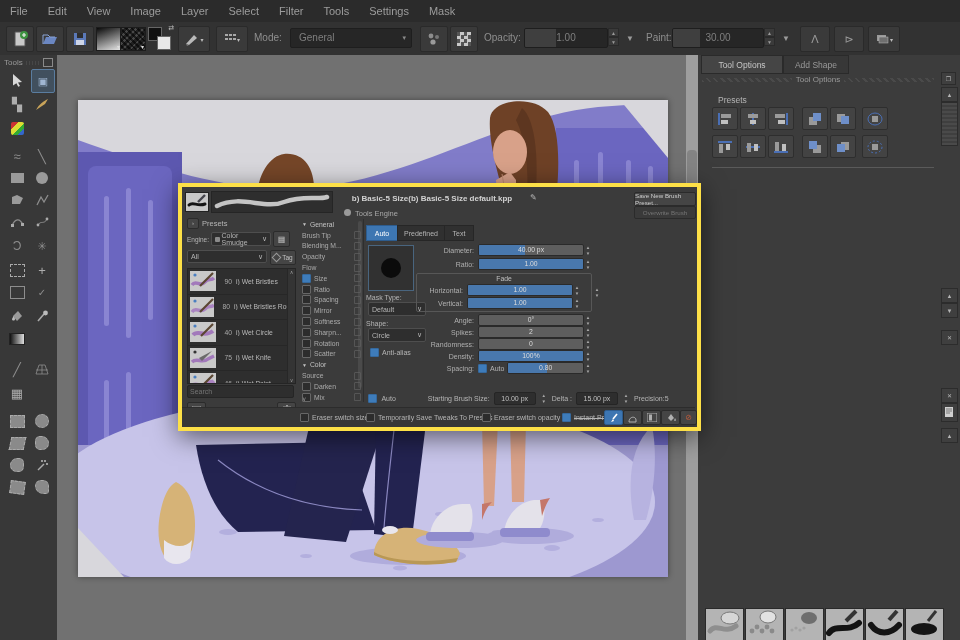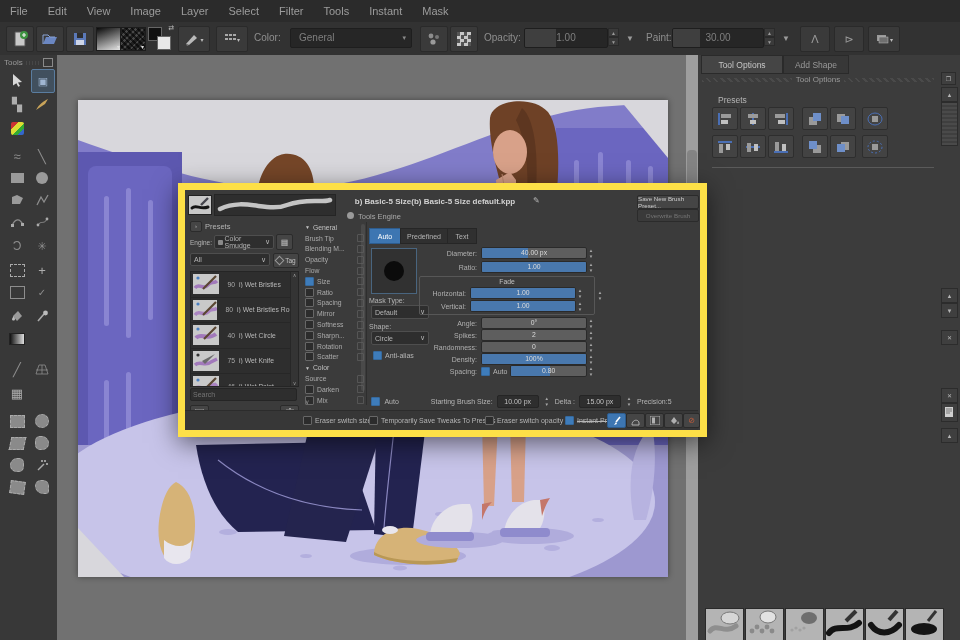--- a/index.html
+++ b/index.html
@@ -53,21 +53,21 @@
   #docker-head{position:absolute;left:0;top:17px;width:240px;height:15px;display:flex;align-items:center;gap:4px;
                font-size:8px;color:#9a9a9a;padding:0 4px;box-sizing:border-box;}
   #docker-head .hl{flex:1;height:4px;background:repeating-linear-gradient(45deg,#4a4a4a 0 2px,transparent 2px 5px);}
   .arbtn{position:absolute;width:24px;height:21px;background:#434343;border:1px solid #2e2e2e;border-radius:2px;
          display:flex;align-items:center;justify-content:center;}
   .edgebtn{position:absolute;left:941px;width:15px;height:13px;background:#3f3f3f;border:1px solid #2c2c2c;
            font-size:6px;color:#b5b5b5;display:flex;align-items:center;justify-content:center;}
   .pthumb{position:absolute;top:553px;width:37px;height:31px;border:1px solid #2a2a2a;background:#b4b4b4;}
   
   #dialog{position:absolute;left:178px;top:183px;width:515px;height:240px;background:#3b3b3b;
-          border:7px solid #fde047;box-shadow:0 6px 24px rgba(0,0,0,.55);font-size:7px;color:#b5b5b5;}
+          border:4px solid #fde047;box-shadow:0 6px 24px rgba(0,0,0,.55);font-size:7px;color:#b5b5b5;}
   .well{background:#2e2e2e;border:1px solid #252525;}
   .dd{background:#2e2e2e;border:1px solid #4e4e4e;border-radius:2px;color:#b5b5b5;
       display:flex;align-items:center;justify-content:space-between;padding:0 3px;box-sizing:border-box;font-size:7px;}
   .cb{display:inline-block;width:7px;height:7px;border:1px solid #676767;background:#2c2c2c;
       border-radius:1px;vertical-align:middle;flex:none;}
   .cb.on{background:#3e7cba;border-color:#35699e;}
   .slider{position:relative;height:10px;background:#5e5e5e;border:1px solid #2a2a2a;border-radius:2px;
           overflow:hidden;text-align:center;}
   .slider .fill{position:absolute;left:0;top:0;bottom:0;background:#4978ad;}
   .slider .val{position:relative;font-size:6.8px;color:#dcdcdc;line-height:10px;display:block;}
@@ -92,21 +92,21 @@
 
   <div id="menubar">
     <span>File</span>
     <span>Edit</span>
     <span>View</span>
     <span>Image</span>
     <span>Layer</span>
     <span>Select</span>
     <span>Filter</span>
     <span>Tools</span>
-    <span>Instant</span>
+    <span>Settings</span>
     <span>Mask</span>
   </div>
 
   <div id="toolbar">
     <div class="tbtn" style="left:6px;width:26px">
       <svg width="18" height="18" viewBox="0 0 18 18">
         <path d="M4,2 h7 l3,3 v11 h-10 z" fill="#c9c9c9" stroke="#555"></path>
         <circle cx="13" cy="5" r="4" fill="#3d9440"></circle>
           <path d="M13,3 v4 M11,5 h4" stroke="#eee" stroke-width="1.2"></path>
       </svg>
@@ -149,21 +149,21 @@
             <rect x="1" y="1" width="3" height="2"></rect>
             <rect x="5" y="1" width="3" height="2"></rect>
             <rect x="9" y="1" width="3" height="2"></rect>
         <rect x="1" y="5" width="3" height="2"></rect>
             <rect x="5" y="5" width="3" height="2"></rect>
             <rect x="9" y="5" width="3" height="2"></rect>
           </g>
       </svg>
       <span style="font-size:6px;color:#bbb">▾</span>
     </div>
-    <span class="tlabel" style="left:254px">Color:</span>
+    <span class="tlabel" style="left:254px">Mode:</span>
     <div class="tfield" style="left:290px;width:120px">
       <span class="tv" style="text-align:left;padding-left:8px">General</span>
       <span style="position:absolute;right:5px;top:5px;font-size:7px;color:#8a8a8a">▾</span>
     </div>
     <div class="tbtn" style="left:420px;width:26px">
       <svg width="14" height="14" viewBox="0 0 14 14">
         <circle cx="4" cy="4" r="2.4" fill="#8d8d8d"></circle>
           <circle cx="10" cy="5" r="2" fill="#777"></circle>
           <circle cx="6" cy="10" r="2.6" fill="#9a9a9a"></circle>
       </svg>

